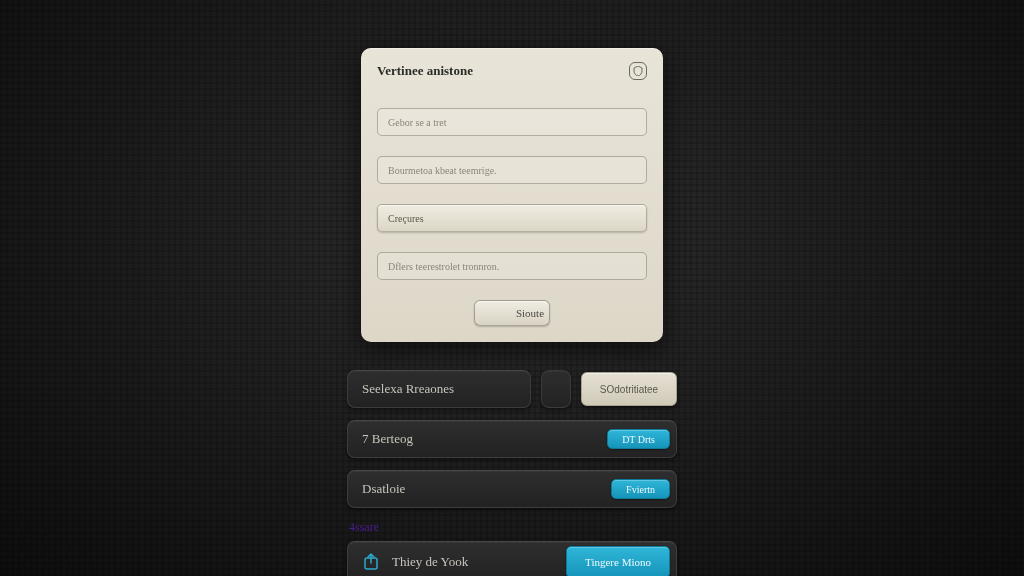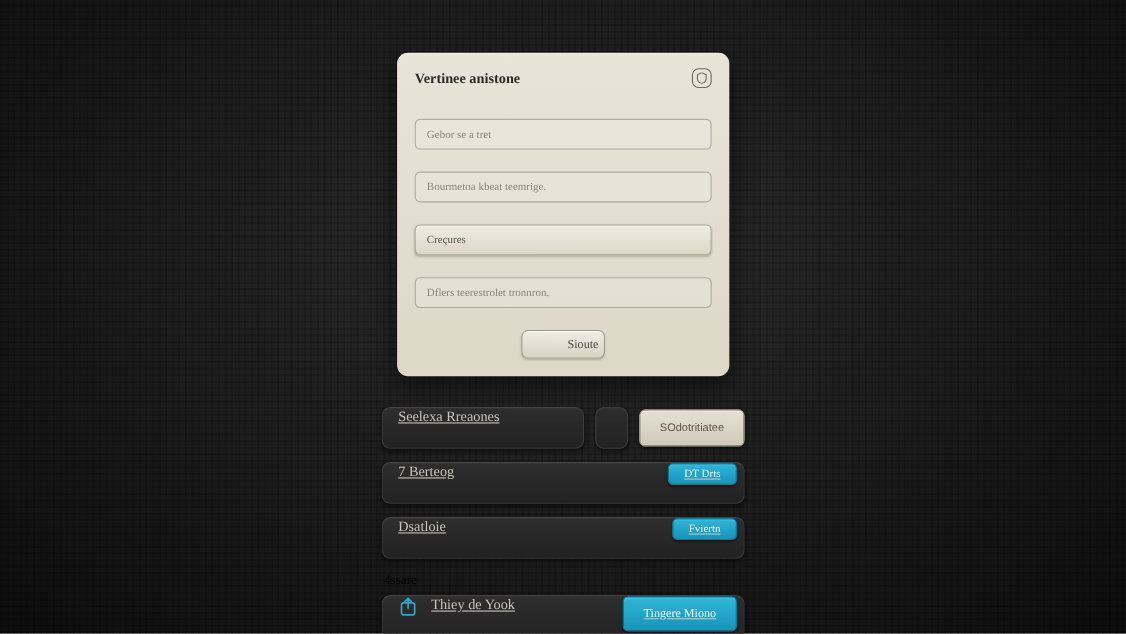--- a/index.html
+++ b/index.html
@@ -89,26 +89,25 @@
   }
   .pill {
     flex: 1;
     height: 38px;
     background: linear-gradient(180deg,#2e2e2e,#222);
     border: 1px solid #3d3d3d;
     border-top-color: #474747;
     border-radius: 8px;
     box-shadow: inset 0 1px 0 rgba(255,255,255,0.04), 0 2px 4px rgba(0,0,0,0.5);
     display: flex;
-    align-items: flex-start;
+    align-items: center;
     padding: 0 14px;
     color: #c7c4bb;
     font-size: 13px;
     font-family: Georgia, serif;
-    text-decoration: underline;
   }
   .pill-light {
     width: 96px;
     height: 34px;
     background: linear-gradient(180deg,#e6e1d3,#cfc9b8);
     border-radius: 6px;
     border: 1px solid #a8a290;
     box-shadow: 0 2px 4px rgba(0,0,0,0.5), inset 0 1px 0 rgba(255,255,255,0.6);
     font-size: 10px;
     color: #5a574e;
@@ -134,21 +133,21 @@
     box-shadow: 0 1px 2px rgba(0,0,0,0.4), inset 0 1px 0 rgba(255,255,255,0.25);
     cursor: pointer;
     margin-left: auto;
   }
   .btn-cyan.big {
     height: 32px;
     padding: 0 18px;
     font-size: 11px;
   }
   .section-label {
-    color: #000000;
+    color: #4c1d95;
     font-size: 12px;
     margin: 2px 0 6px 2px;
   }
   .pill .row-icon {
     width: 20px; height: 20px;
     margin-right: 10px;
     flex-shrink: 0;
   }
   .row-icon svg { display: block; }
 </style>

